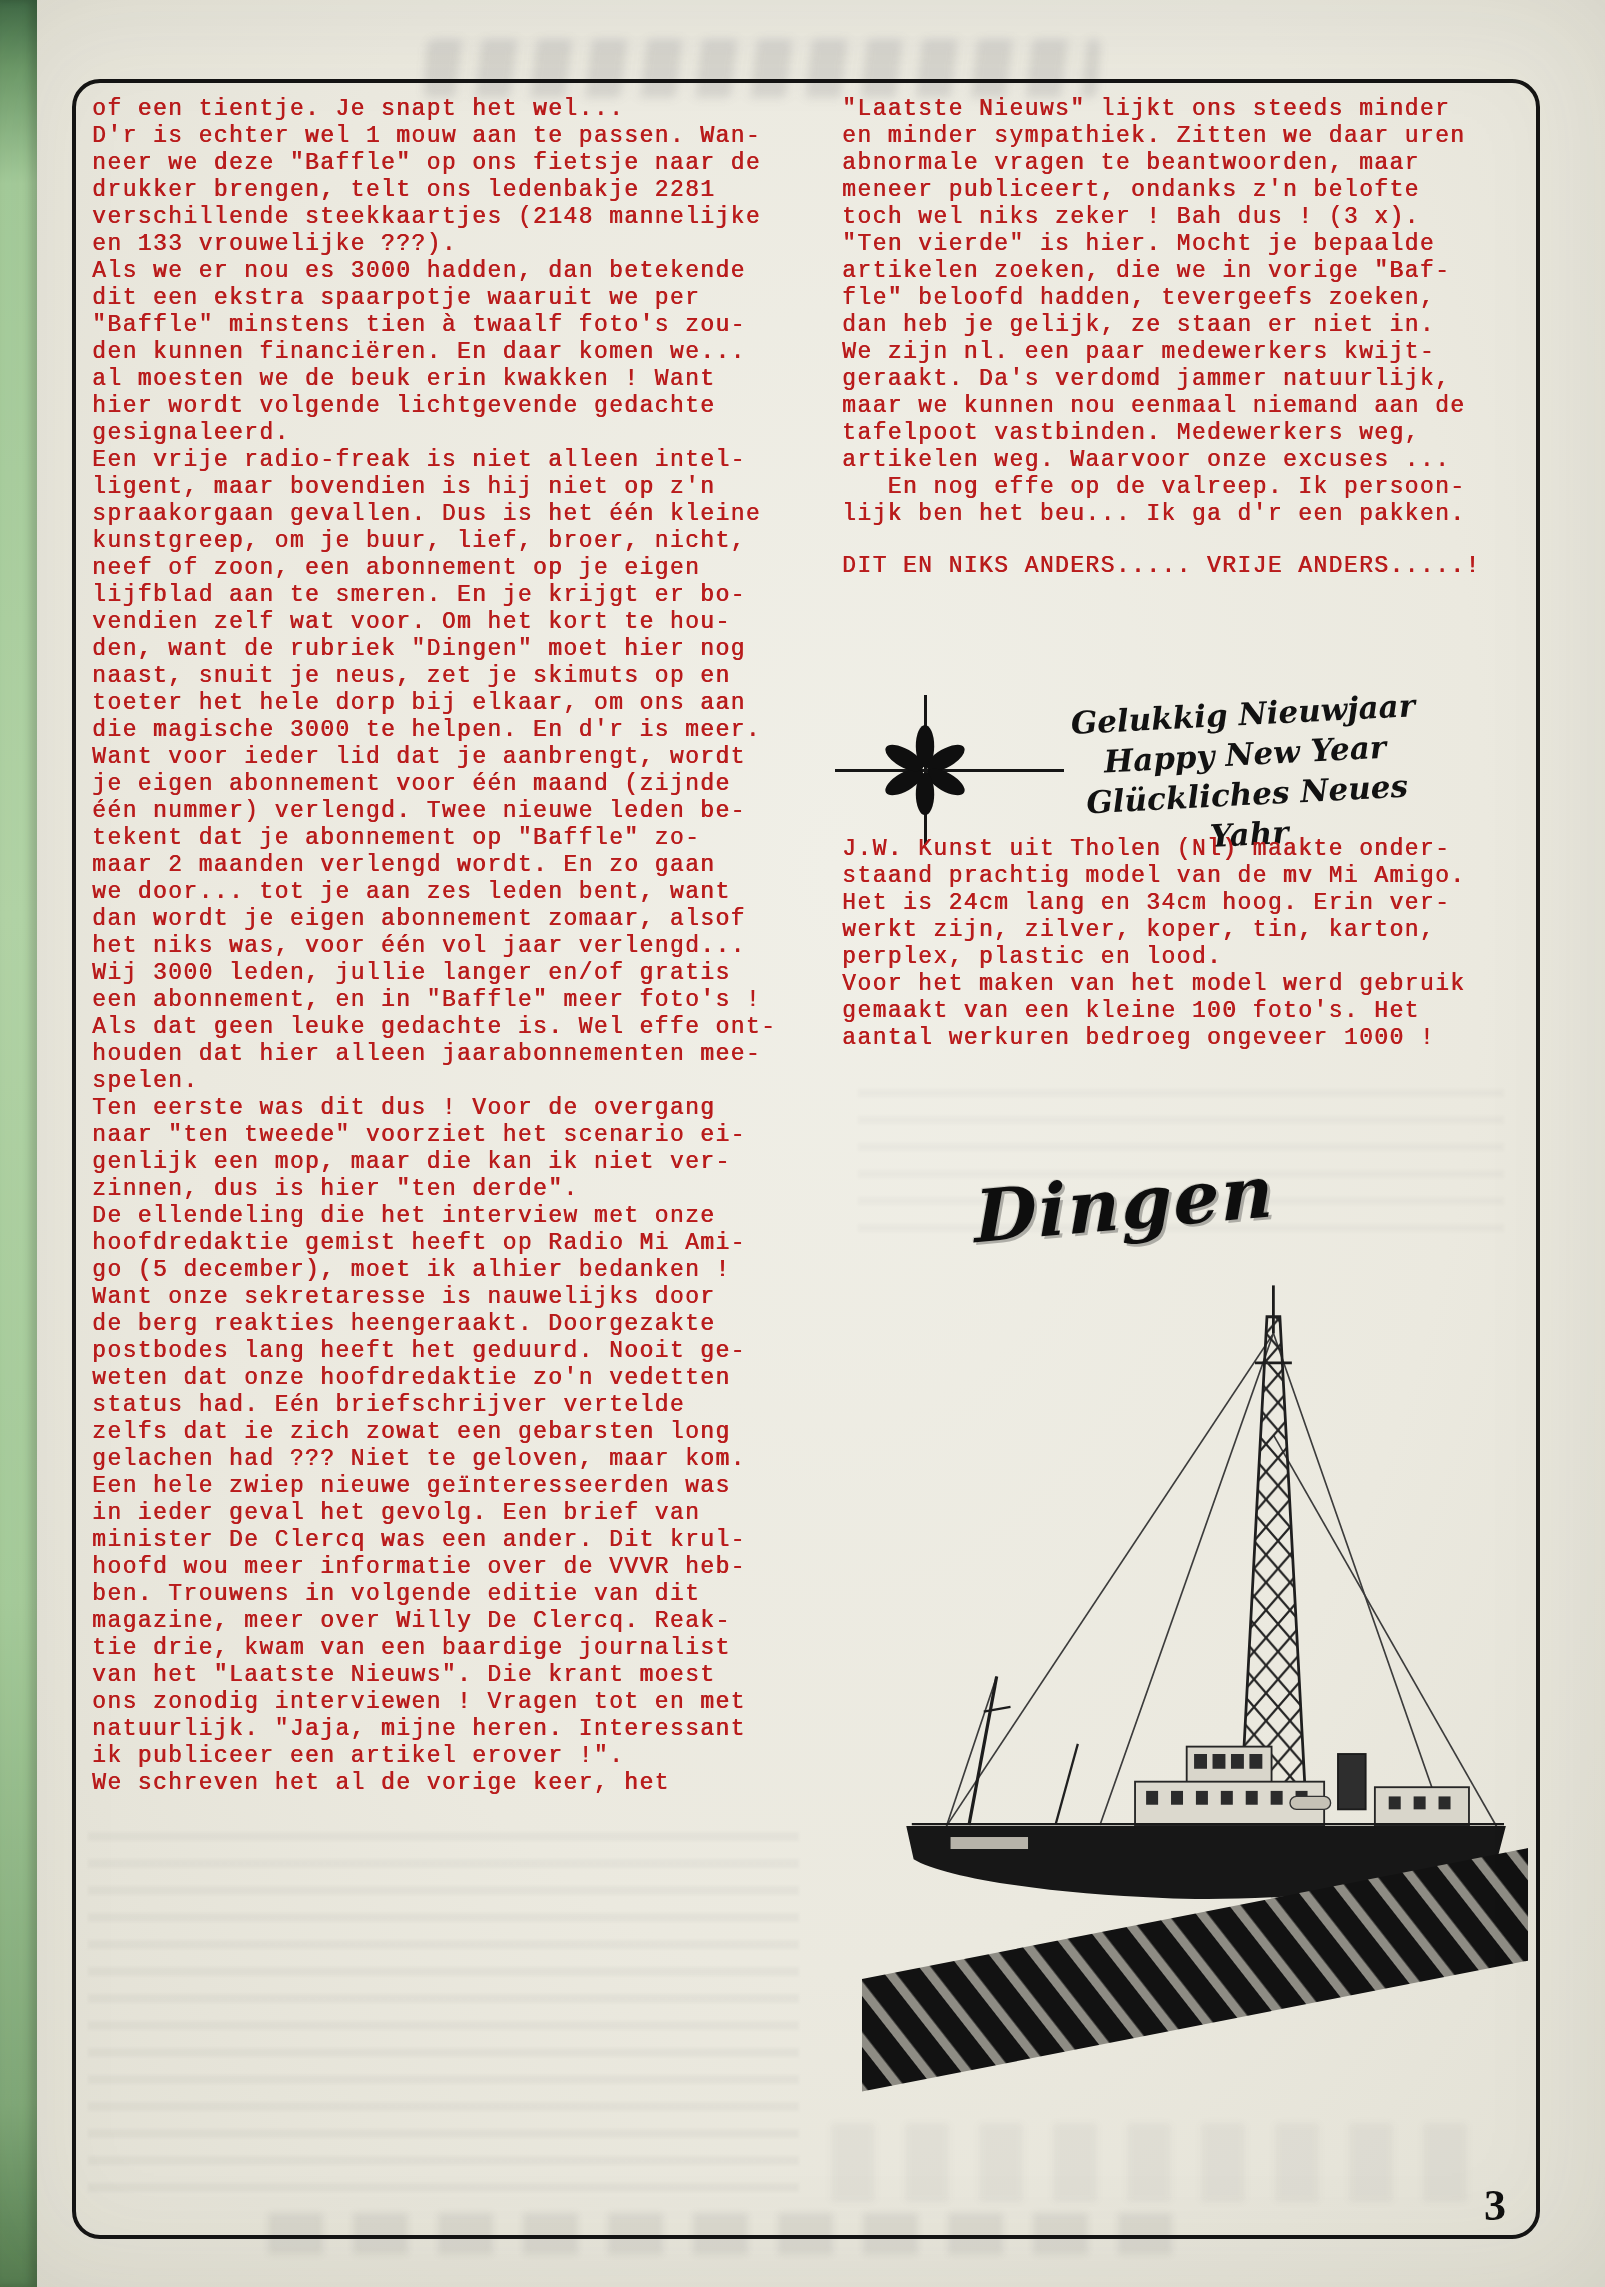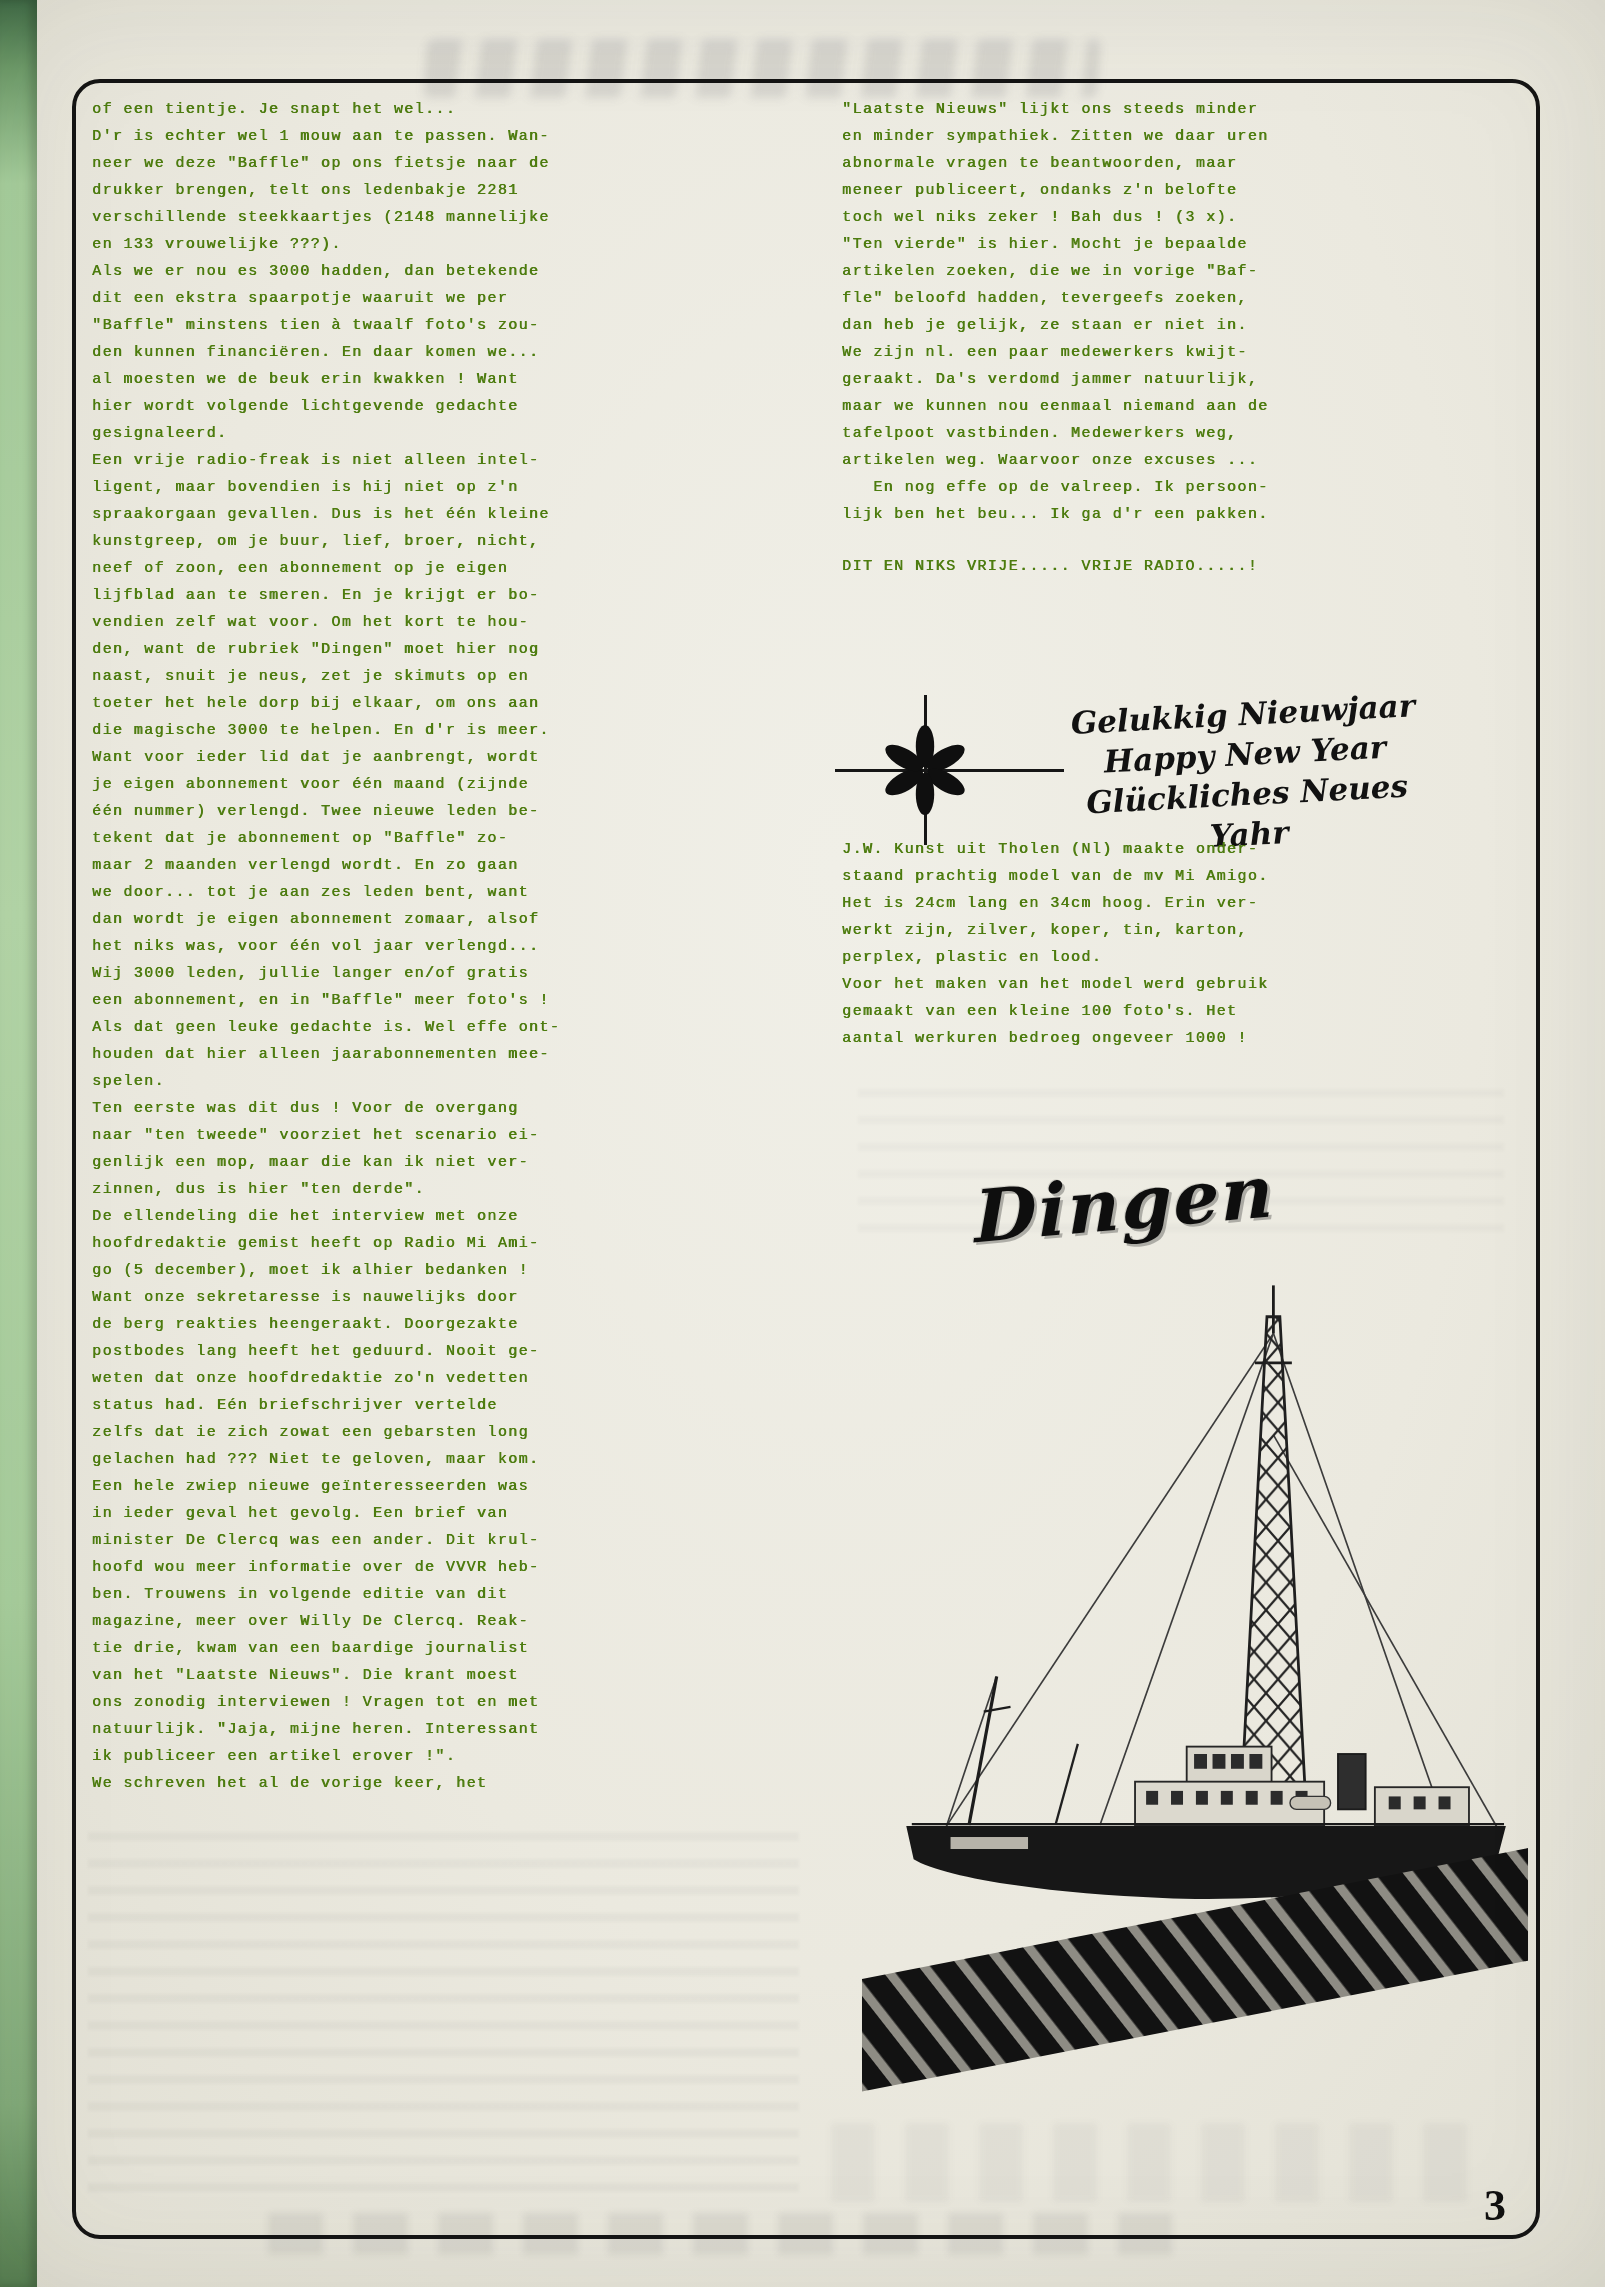--- a/index.html
+++ b/index.html
@@ -17,22 +17,22 @@
     box-shadow:inset -6.5px 0 8.3px rgba(0,0,0,0.18);
   }
   
   .content-frame{
     position:absolute;left:72px;top:79px;width:1460px;height:2152px;
     border:4.6px solid #141414;border-radius:28px;z-index:1;
   }
   
   .mono-block{
     position:absolute;z-index:2;
-    font-size:15px;line-height:27px;letter-spacing:1.4px;
-    white-space:pre-wrap;color:#4d7c0f;
+    font-size:23px;line-height:27px;letter-spacing:1.4px;
+    white-space:pre-wrap;color:#b91c1c;
     text-shadow:0.6px 0 0 currentColor;
   }
   .left-col{left:92px;top:96px;width:731px;}
   .right-intro{left:842px;top:96px;width:687px;}
   .slogan{left:842px;top:553px;width:687px;}
   .model-desc{left:842px;top:836px;width:687px;}
   
   .divider-h{position:absolute;left:835px;top:769px;width:229px;height:2.8px;background:#161616;z-index:2;}
   .divider-v{position:absolute;left:924px;top:695px;width:2.8px;height:150px;background:#161616;z-index:2;}
   .flower-wrap{position:absolute;left:879px;top:724px;width:92px;height:92px;z-index:3;}
@@ -164,21 +164,21 @@
 fle" beloofd hadden, tevergeefs zoeken,
 dan heb je gelijk, ze staan er niet in.
 We zijn nl. een paar medewerkers kwijt-
 geraakt. Da's verdomd jammer natuurlijk,
 maar we kunnen nou eenmaal niemand aan de
 tafelpoot vastbinden. Medewerkers weg,
 artikelen weg. Waarvoor onze excuses ...
    En nog effe op de valreep. Ik persoon-
 lijk ben het beu... Ik ga d'r een pakken.</div>
 
-<div class="mono-block slogan">DIT EN NIKS VRIJE..... VRIJE RADIO.....!</div>
+<div class="mono-block slogan">DIT EN NIKS ANDERS..... VRIJE ANDERS.....!</div>
 
 <div class="divider-h"></div>
 <div class="divider-v"></div>
 <div class="flower-wrap">
   <svg width="92" height="92" viewBox="0 0 100 100">
     <g fill="#0f0f0f">
       <ellipse cx="50" cy="24" rx="10" ry="23"></ellipse>
       <ellipse cx="50" cy="24" rx="10" ry="23" transform="rotate(60 50 50)"></ellipse>
       <ellipse cx="50" cy="24" rx="10" ry="23" transform="rotate(120 50 50)"></ellipse>
       <ellipse cx="50" cy="24" rx="10" ry="23" transform="rotate(180 50 50)"></ellipse>

